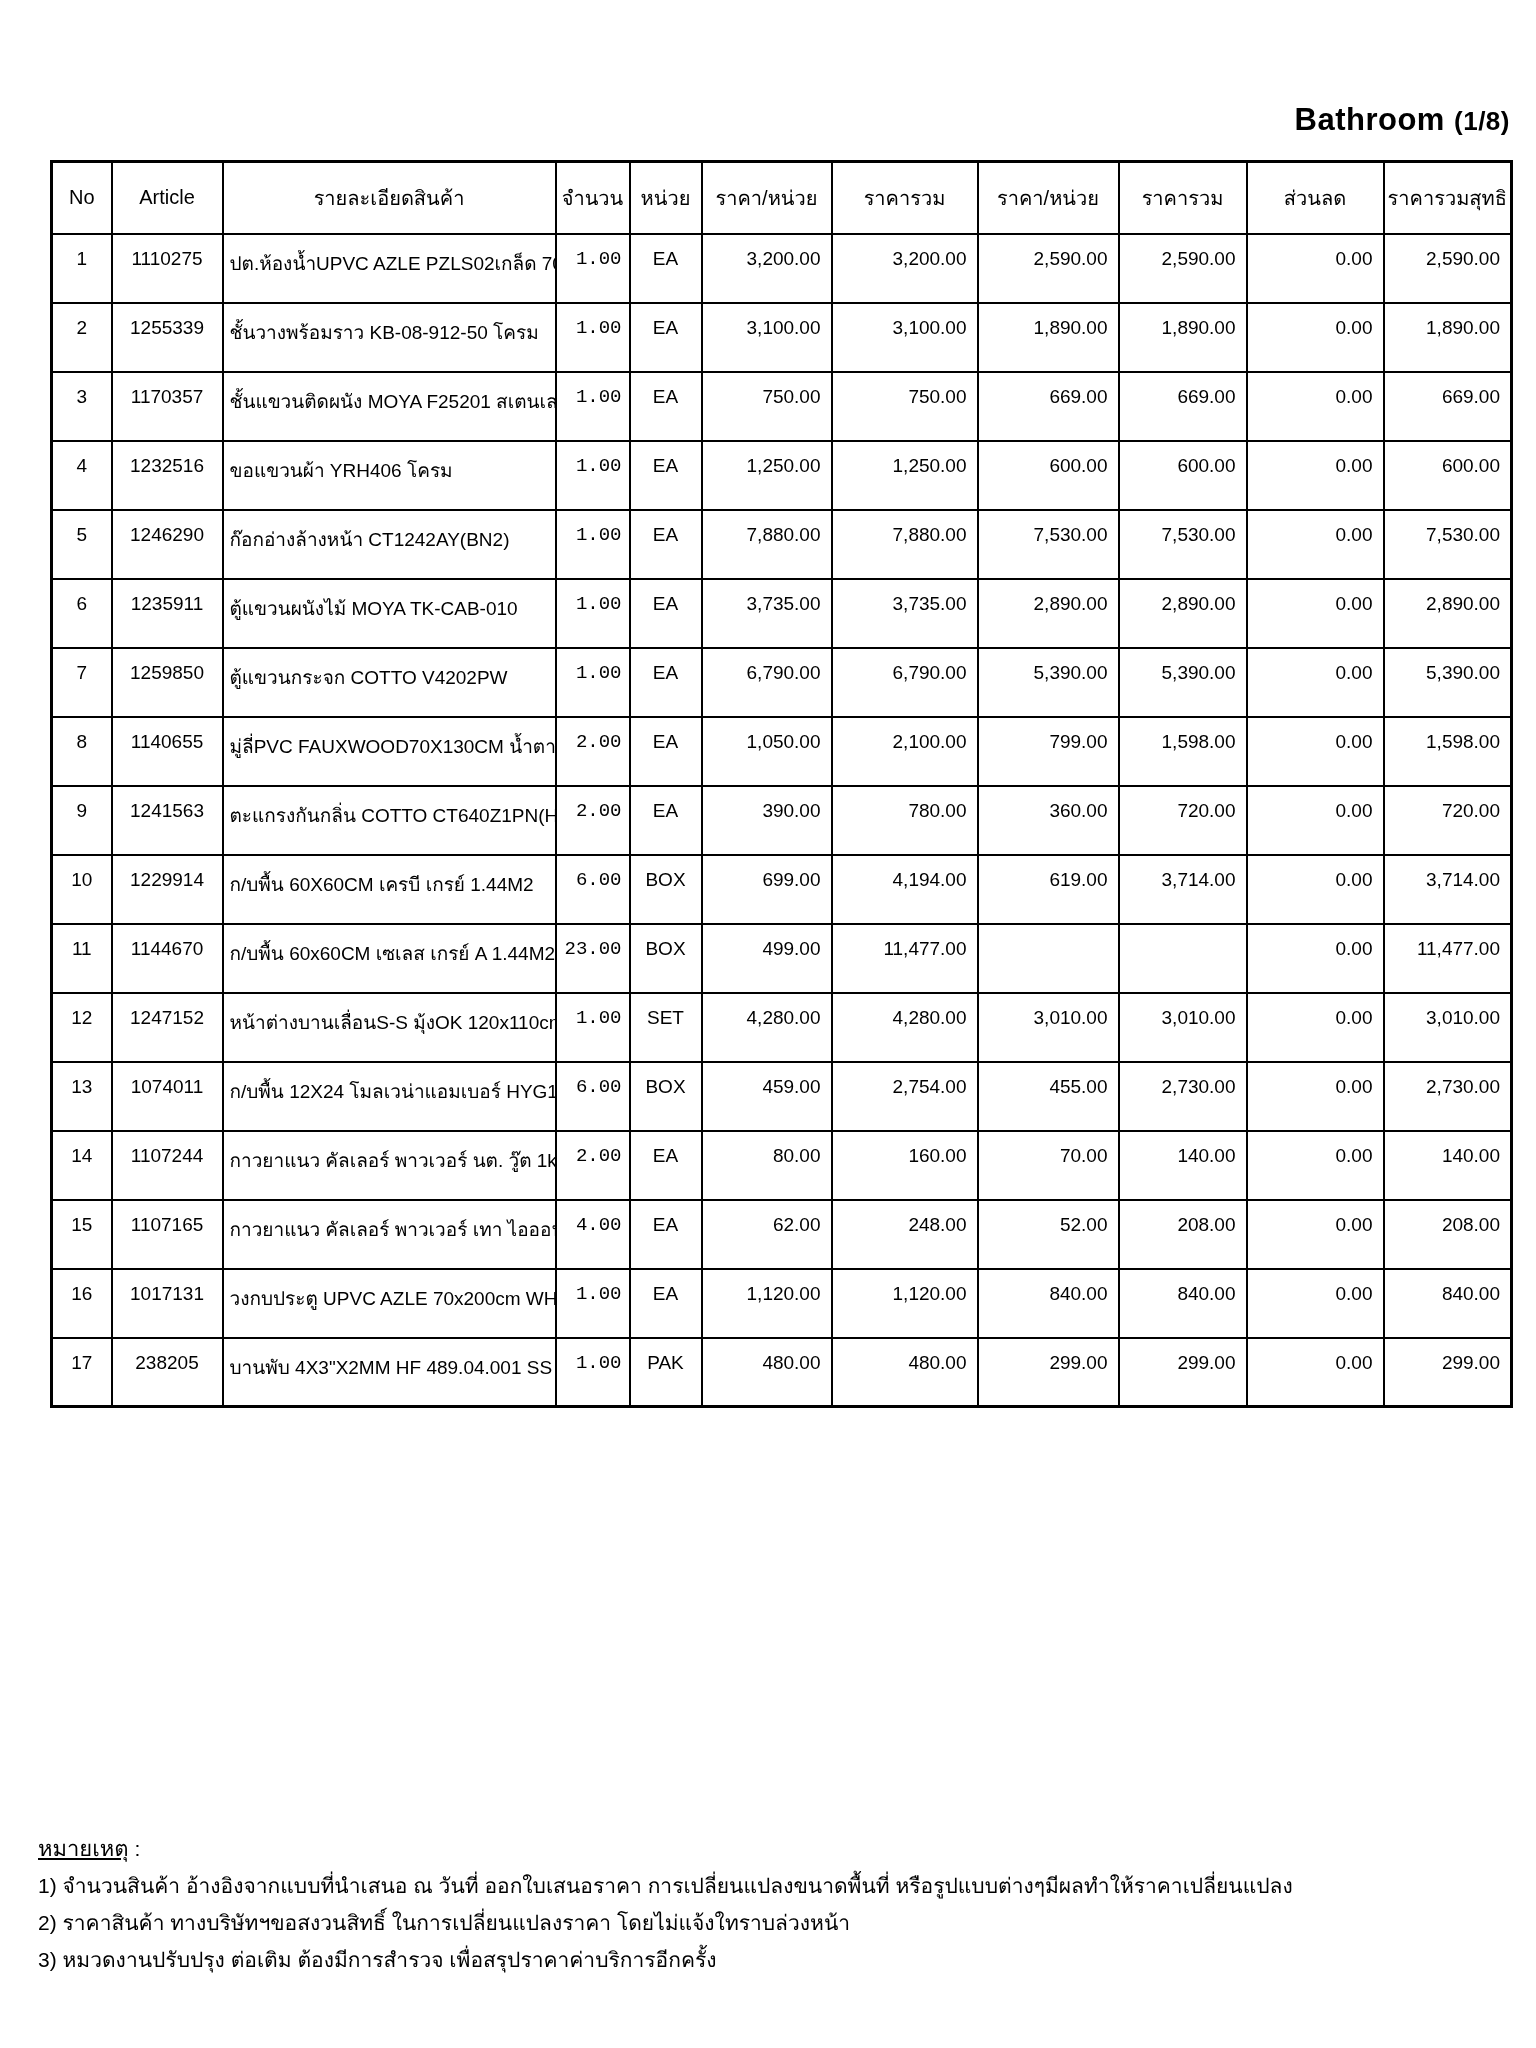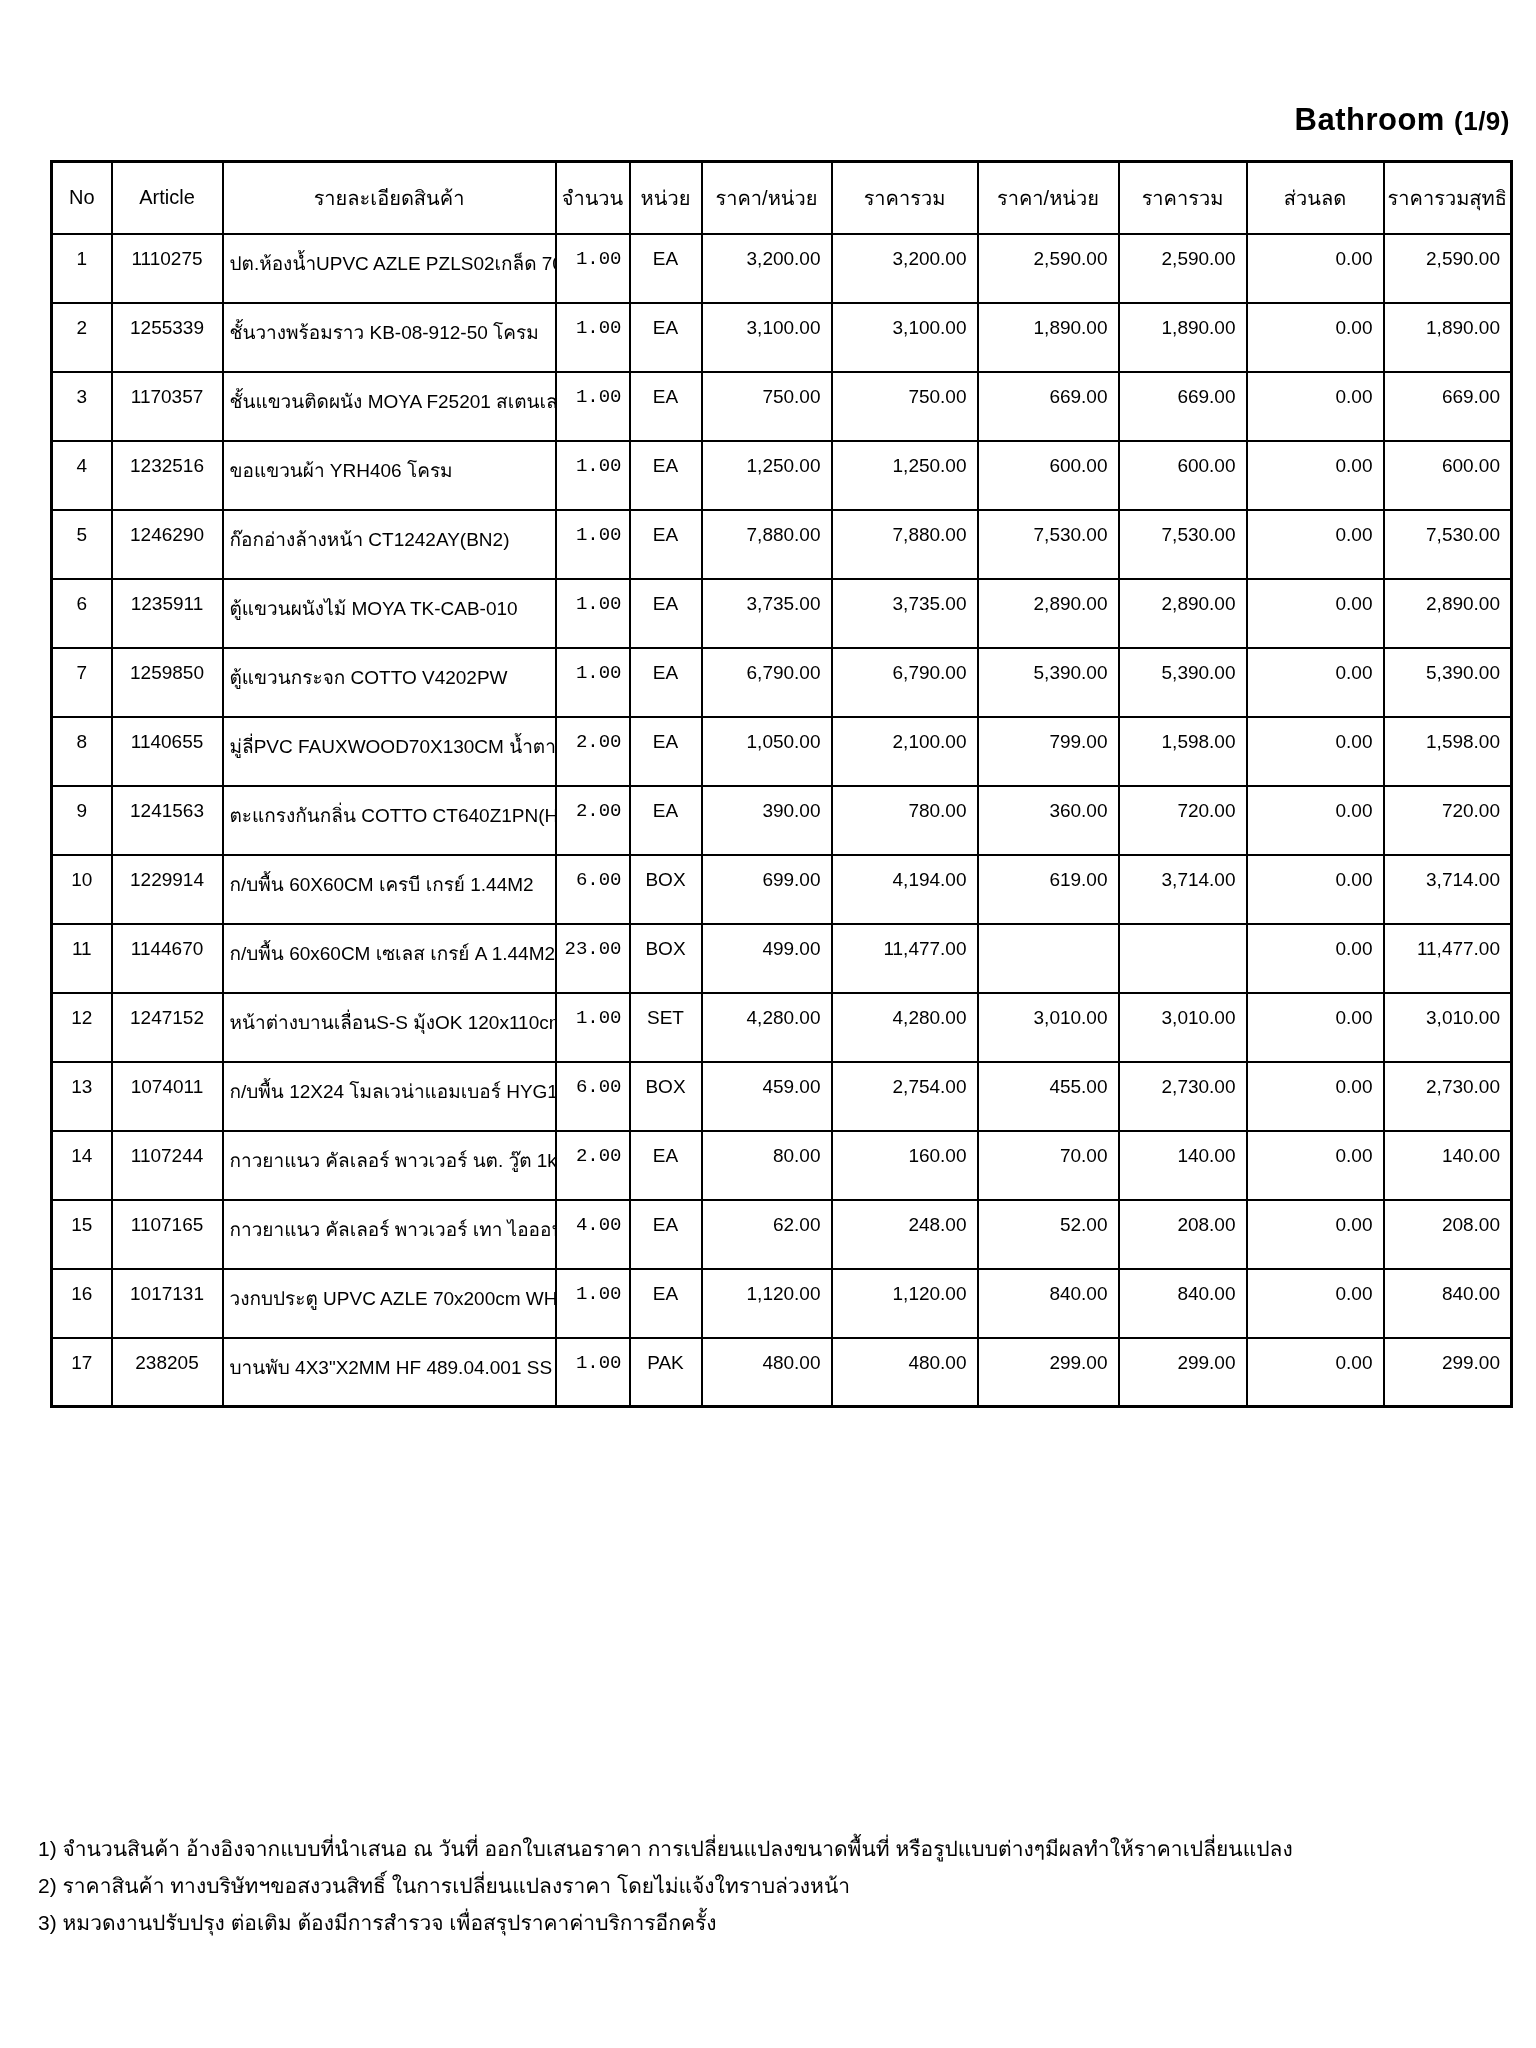--- a/index.html
+++ b/index.html
@@ -74,21 +74,21 @@
   }
   .notes .u{text-decoration:underline;font-size:22px;}
 </style>
 </head>
 <body>
 
 <div class="page">
 
   <div class="title">
     <span>Bathroom</span>
-    <span class="pg">(1/9)</span>
+    <span class="pg">(1/8)</span>
   </div>
 
   <table class="quote">
     <colgroup>
       <col style="width:60px">
         <col style="width:111px">
         <col style="width:333px">
       <col style="width:74px">
         <col style="width:72px">
         <col style="width:130px">
@@ -332,18 +332,19 @@
           <td class="c-num">480.00</td>
           <td class="c-num">299.00</td>
           <td class="c-num">299.00</td>
           <td class="c-num">0.00</td>
           <td class="c-num">299.00</td>
         </tr>
       </tbody>
   </table>
 
   <div class="notes">
+    <div><span class="u">หมายเหตุ</span><span> :</span></div>
     <div>1) จำนวนสินค้า อ้างอิงจากแบบที่นำเสนอ ณ วันที่ ออกใบเสนอราคา การเปลี่ยนแปลงขนาดพื้นที่ หรือรูปแบบต่างๆมีผลทำให้ราคาเปลี่ยนแปลง</div>
     <div>2) ราคาสินค้า ทางบริษัทฯขอสงวนสิทธิ์ ในการเปลี่ยนแปลงราคา โดยไม่แจ้งใทราบล่วงหน้า</div>
     <div>3) หมวดงานปรับปรุง ต่อเติม ต้องมีการสำรวจ เพื่อสรุปราคาค่าบริการอีกครั้ง</div>
   </div>
 
 </div>
 
 </body></html>

